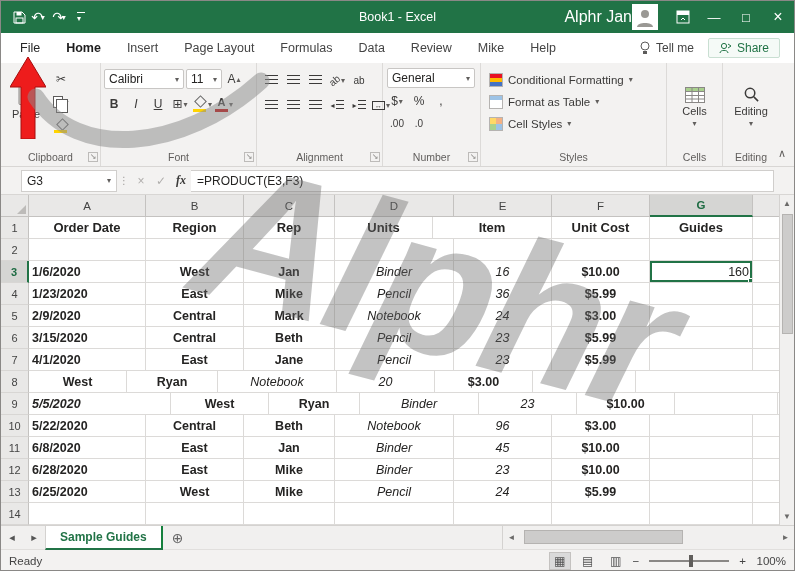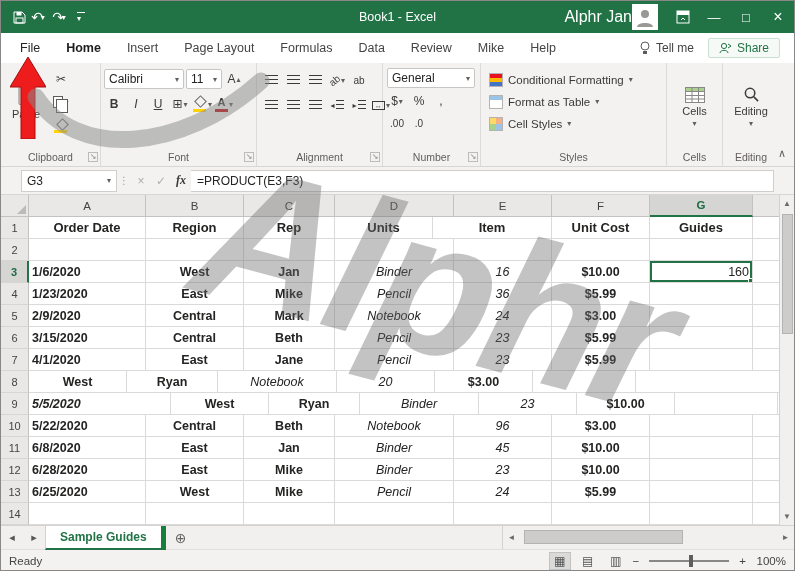--- a/index.html
+++ b/index.html
@@ -96,21 +96,21 @@
   .handle{position:absolute;right:-1px;bottom:-1px;width:5px;height:5px;background:#217346;border:1px solid #fff}
   .vscroll{position:absolute;right:0;top:0;bottom:0;width:15px;background:#f1f0ef;border-left:1px solid #d4d2d0;
            display:flex;flex-direction:column;align-items:center;z-index:3}
   .vsbtn{height:17px;display:flex;align-items:center;justify-content:center;font-size:8px;color:#6b6a69;width:100%}
   .vthumb{width:11px;height:120px;background:#cdcccb;border:1px solid #b5b3b1;margin-top:2px}
   .vspacer{flex:1}
   
   .sheettabs{height:24px;background:#f1f0ef;border-top:1px solid #d4d2d0;display:flex;align-items:center}
   .tnav{width:44px;display:flex;justify-content:space-around;color:#555;font-size:11px}
   .sheettab{height:24px;background:#fff;display:flex;align-items:center;padding:0 14px;
-            color:#217346;font-weight:bold;border-right:5px solid #15803d;border-left:1px solid #d4d2d0;
+            color:#217346;font-weight:bold;border-right:2px solid #15803d;border-left:1px solid #d4d2d0;
             border-bottom:2px solid #217346;font-size:12px}
   .addsheet{width:30px;text-align:center;color:#666;font-size:14px}
   .hscroll{margin-left:auto;width:292px;height:100%;display:flex;align-items:center;border-left:1px solid #d4d2d0}
   .hsbtn{width:17px;text-align:center;font-size:8px;color:#6b6a69}
   .htrack{flex:1;height:100%;position:relative}
   .hthumb{position:absolute;left:4px;top:4px;height:14px;width:62%;background:#cdcccb;border:1px solid #b5b3b1}
   
   .statusbar{height:23px;background:#f3f2f1;border-top:1px solid #e1dfdd;display:flex;align-items:center;
              padding:0 8px;font-size:11.5px;color:#444}
   .sb-right{margin-left:auto;display:flex;align-items:center;gap:6px}

